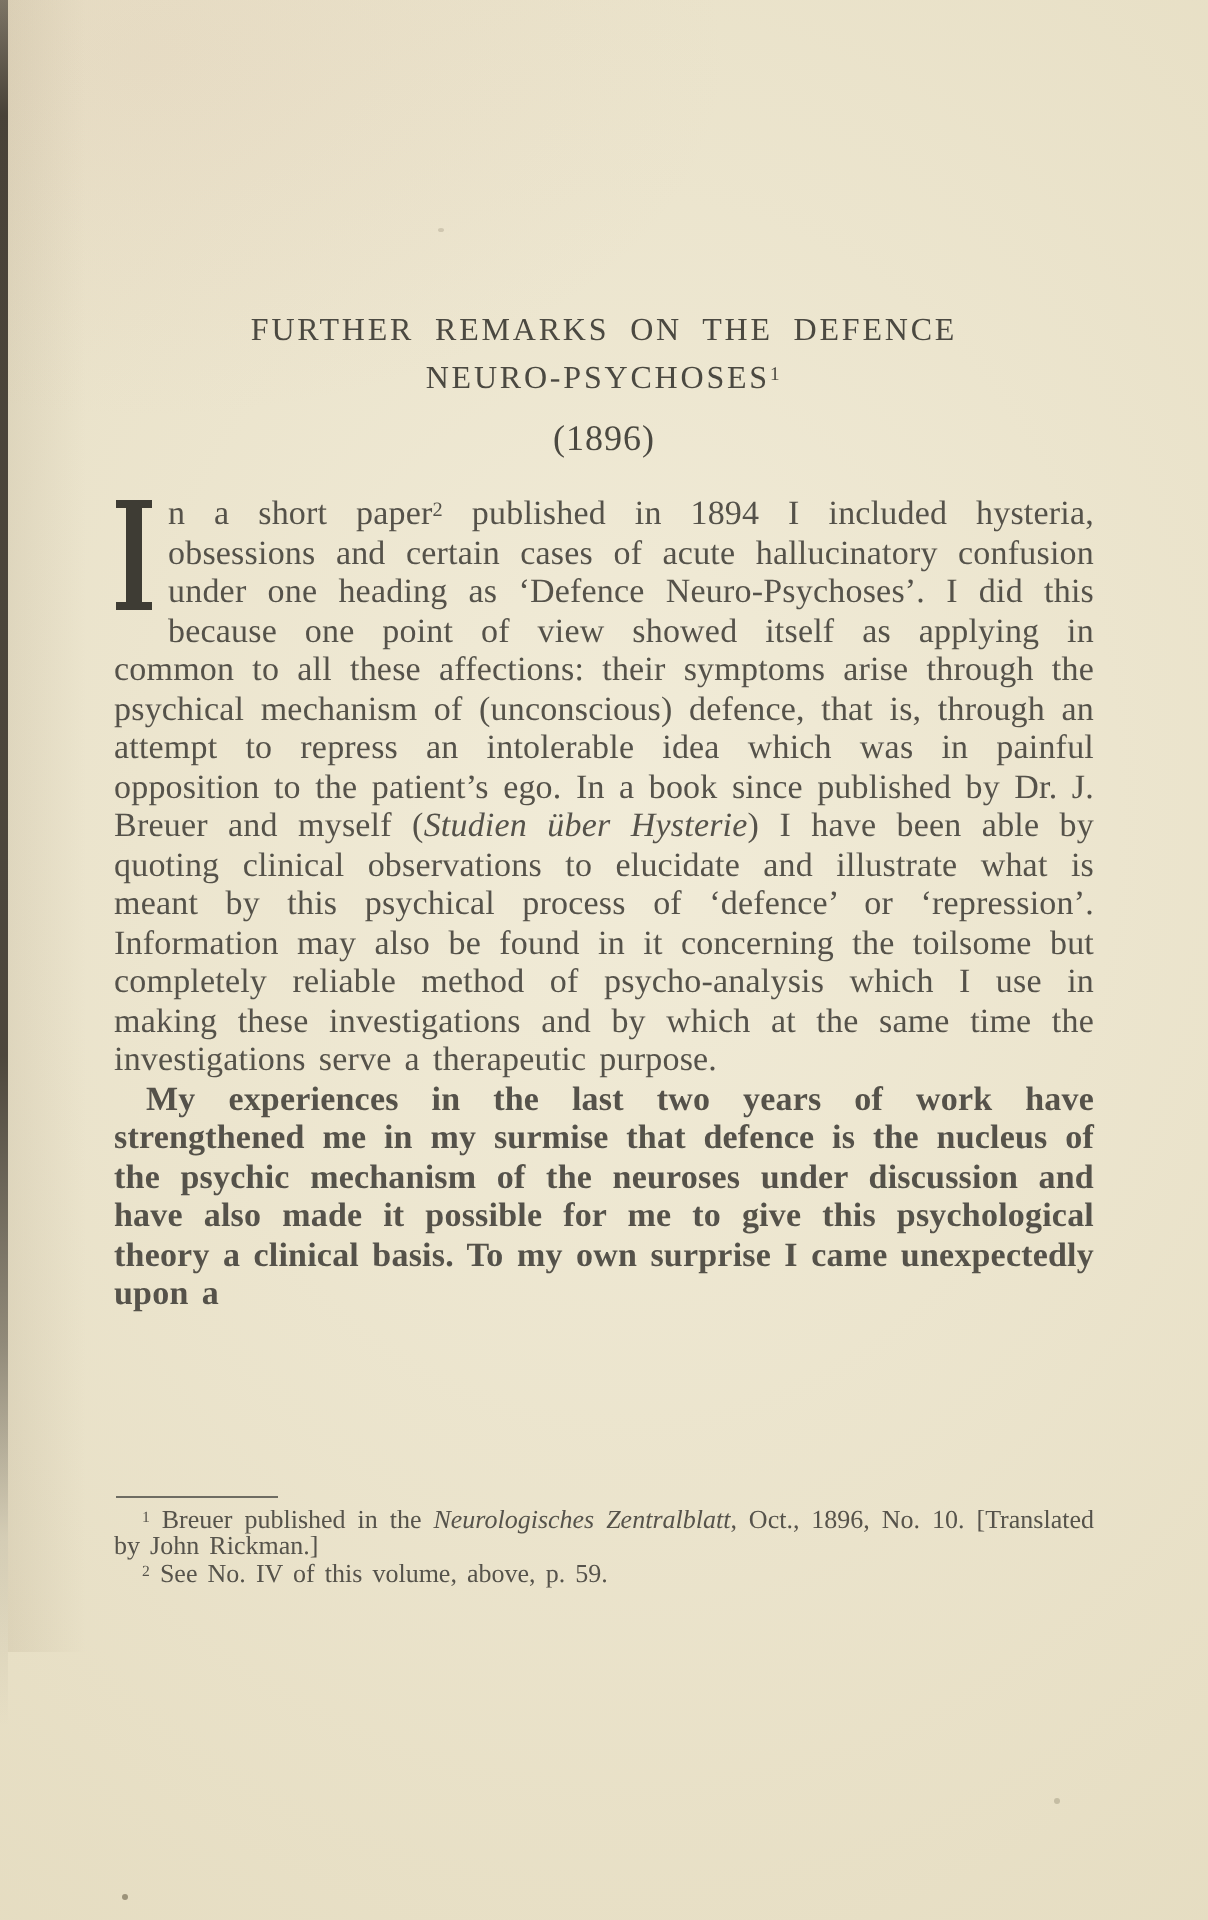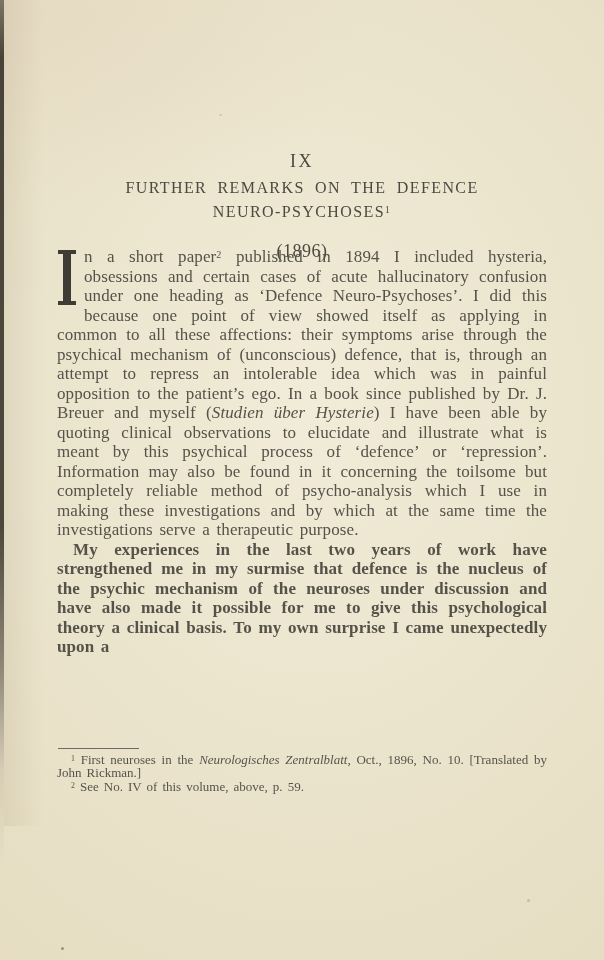--- a/index.html
+++ b/index.html
@@ -31,21 +31,21 @@
   }
   .speck{position:absolute;border-radius:50%;background:rgba(95,85,62,0.55);}
   .speck.s1{left:61px;top:947px;width:3px;height:3px;}
   .speck.s2{left:527px;top:899px;width:3px;height:3px;opacity:.45;}
   .speck.s3{left:219px;top:114px;width:3px;height:2px;opacity:.35;}
 
   .heading{position:absolute;left:57px;top:150px;width:490px;text-align:center;color:#4b4941;}
   .chapter-num{font-size:18px;line-height:22px;letter-spacing:2.5px;}
   .title{margin-top:4px;font-size:16px;line-height:24px;letter-spacing:1.4px;word-spacing:5px;}
   .title-line{display:block;}
-  .year{margin-top:16px;font-size:18px;line-height:22px;letter-spacing:0.5px;}
+  .year{margin-top:6px;font-size:18px;line-height:22px;letter-spacing:0.5px;}
 
   .bodytext{
     position:absolute;left:57px;top:247px;width:490px;
     font-size:17px;line-height:19.5px;
     text-align:justify;word-spacing:2.2px;letter-spacing:0.1px;
   }
   .bodytext p{margin:0;}
   .para-indent{text-indent:16px;font-weight:bold;}
 
   .dropcap{
@@ -68,38 +68,37 @@
 
 <div class="page">
 
   <div class="edge-strip"></div>
   <div class="curve-shadow"></div>
   <div class="speck s1"></div>
   <div class="speck s2"></div>
   <div class="speck s3"></div>
 
   <div class="heading">
-    <div class="chapter-num">IX</div>
     <div class="title">
       <span class="title-line">FURTHER REMARKS ON THE DEFENCE</span>
       <span class="title-line"><span>NEURO-PSYCHOSES</span><sup>1</sup></span>
     </div>
     <div class="year">(1896)</div>
   </div>
 
   <div class="bodytext">
     <p>
       <span class="dropcap" aria-label="I">
         <span class="serif-t"></span>
         <span class="stem"></span>
         <span class="serif-b"></span>
       </span><span><span>n a short paper</span><sup>2</sup><span> published in 1894 I included hysteria, obsessions and certain cases of acute hallucinatory confusion under one heading as ‘Defence Neuro-Psychoses’. I did this because one point of view showed itself as applying in common to all these affections: their symptoms arise through the psychical mechanism of (unconscious) defence, that is, through an attempt to repress an intolerable idea which was in painful opposition to the patient’s ego. In a book since published by Dr. J. Breuer and myself (</span><i>Studien über Hysterie</i><span>) I have been able by quoting clinical observations to elucidate and illustrate what is meant by this psychical process of ‘defence’ or ‘repression’. Information may also be found in it concerning the toilsome but completely reliable method of psycho-analysis which I use in making these investigations and by which at the same time the investigations serve a therapeutic purpose.</span></span>
     </p>
     <p class="para-indent">My experiences in the last two years of work have strengthened me in my surmise that defence is the nucleus of the psychic mechanism of the neuroses under discussion and have also made it possible for me to give this psychological theory a clinical basis. To my own surprise I came unexpectedly upon a</p>
   </div>
 
   <div class="footnotes">
     <div class="fn-rule"></div>
-    <p><sup>1</sup><span> First neuroses in the </span><i>Neurologisches Zentralblatt</i><span>, Oct., 1896, No. 10.  [Translated by John Rickman.]</span></p>
+    <p><sup>1</sup><span> Breuer published in the </span><i>Neurologisches Zentralblatt</i><span>, Oct., 1896, No. 10.  [Translated by John Rickman.]</span></p>
     <p><sup>2</sup><span> See No. IV of this volume, above, p. 59.</span></p>
   </div>
 
 </div>
 
 </body></html>

